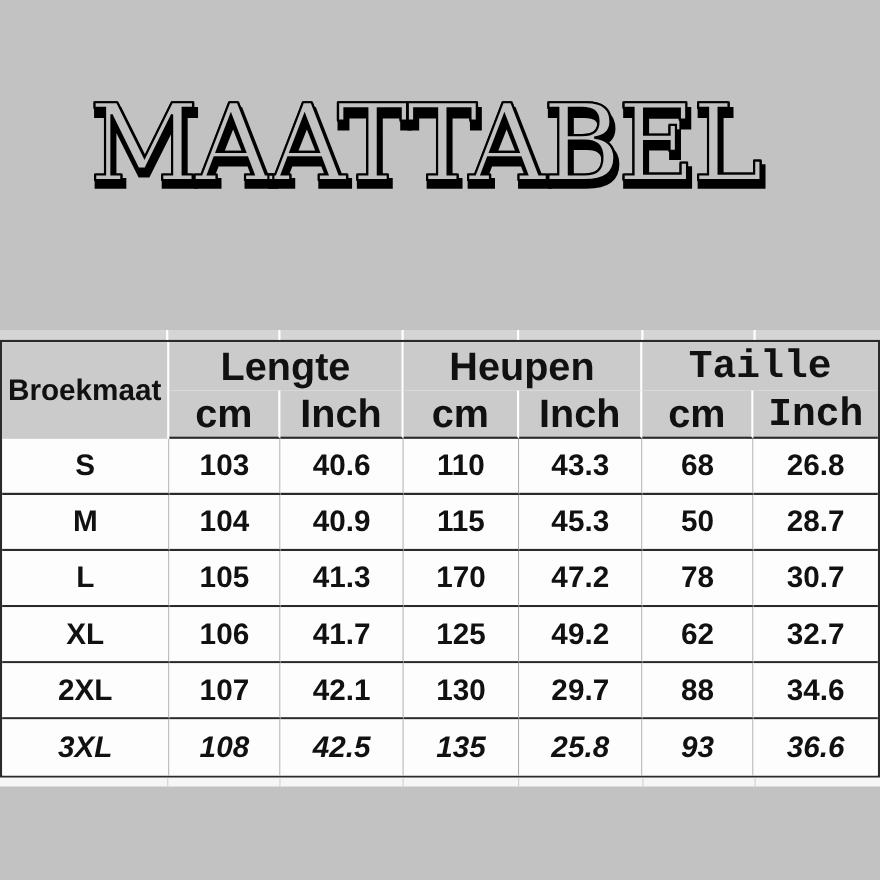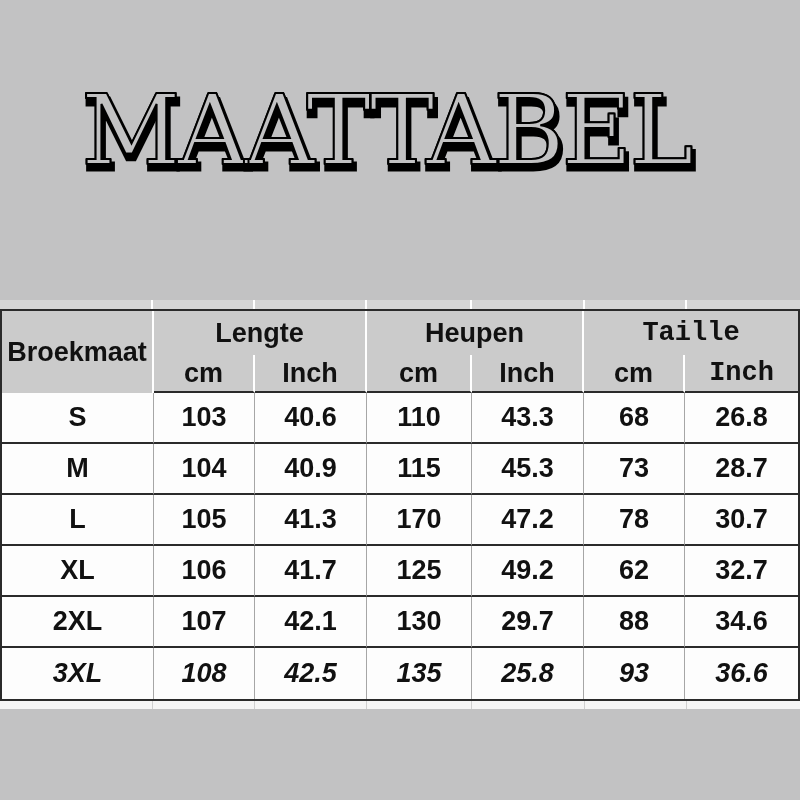--- a/index.html
+++ b/index.html
@@ -80,21 +80,21 @@
     border-spacing:0;
     table-layout:fixed;
   }
   col.c0{width:152px;} col.c1{width:101px;} col.c2{width:112px;}
   col.c3{width:105px;} col.c4{width:112px;} col.c5{width:101px;}
   col.c6{width:113px;}
 
   th{
     background:var(--header-fill);
     font-weight:700;
-    font-size:27px;
+    font-size:36px;
     text-align:center;
     vertical-align:middle;
     color:var(--text);
   }
   .row-group th{ height:44px; }
   .row-sub th{ height:38px; border-bottom:2px solid var(--dark-border); }
   th.corner{ border-right:2px solid var(--header-sep); font-size:27px; }
   th.gsep{ border-right:2px solid var(--header-sep); }
   th.glast{ border-right:none;font-family:Liberation Mono, monospace; }
 
@@ -167,21 +167,21 @@
         <td>43.3</td>
         <td>68</td>
         <td>26.8</td>
       </tr>
       <tr class="data-row">
         <td>M</td>
         <td>104</td>
         <td>40.9</td>
         <td>115</td>
         <td>45.3</td>
-        <td>73</td>
+        <td>50</td>
         <td>28.7</td>
       </tr>
       <tr class="data-row">
         <td>L</td>
         <td>105</td>
         <td>41.3</td>
         <td>170</td>
         <td>47.2</td>
         <td>78</td>
         <td>30.7</td>

